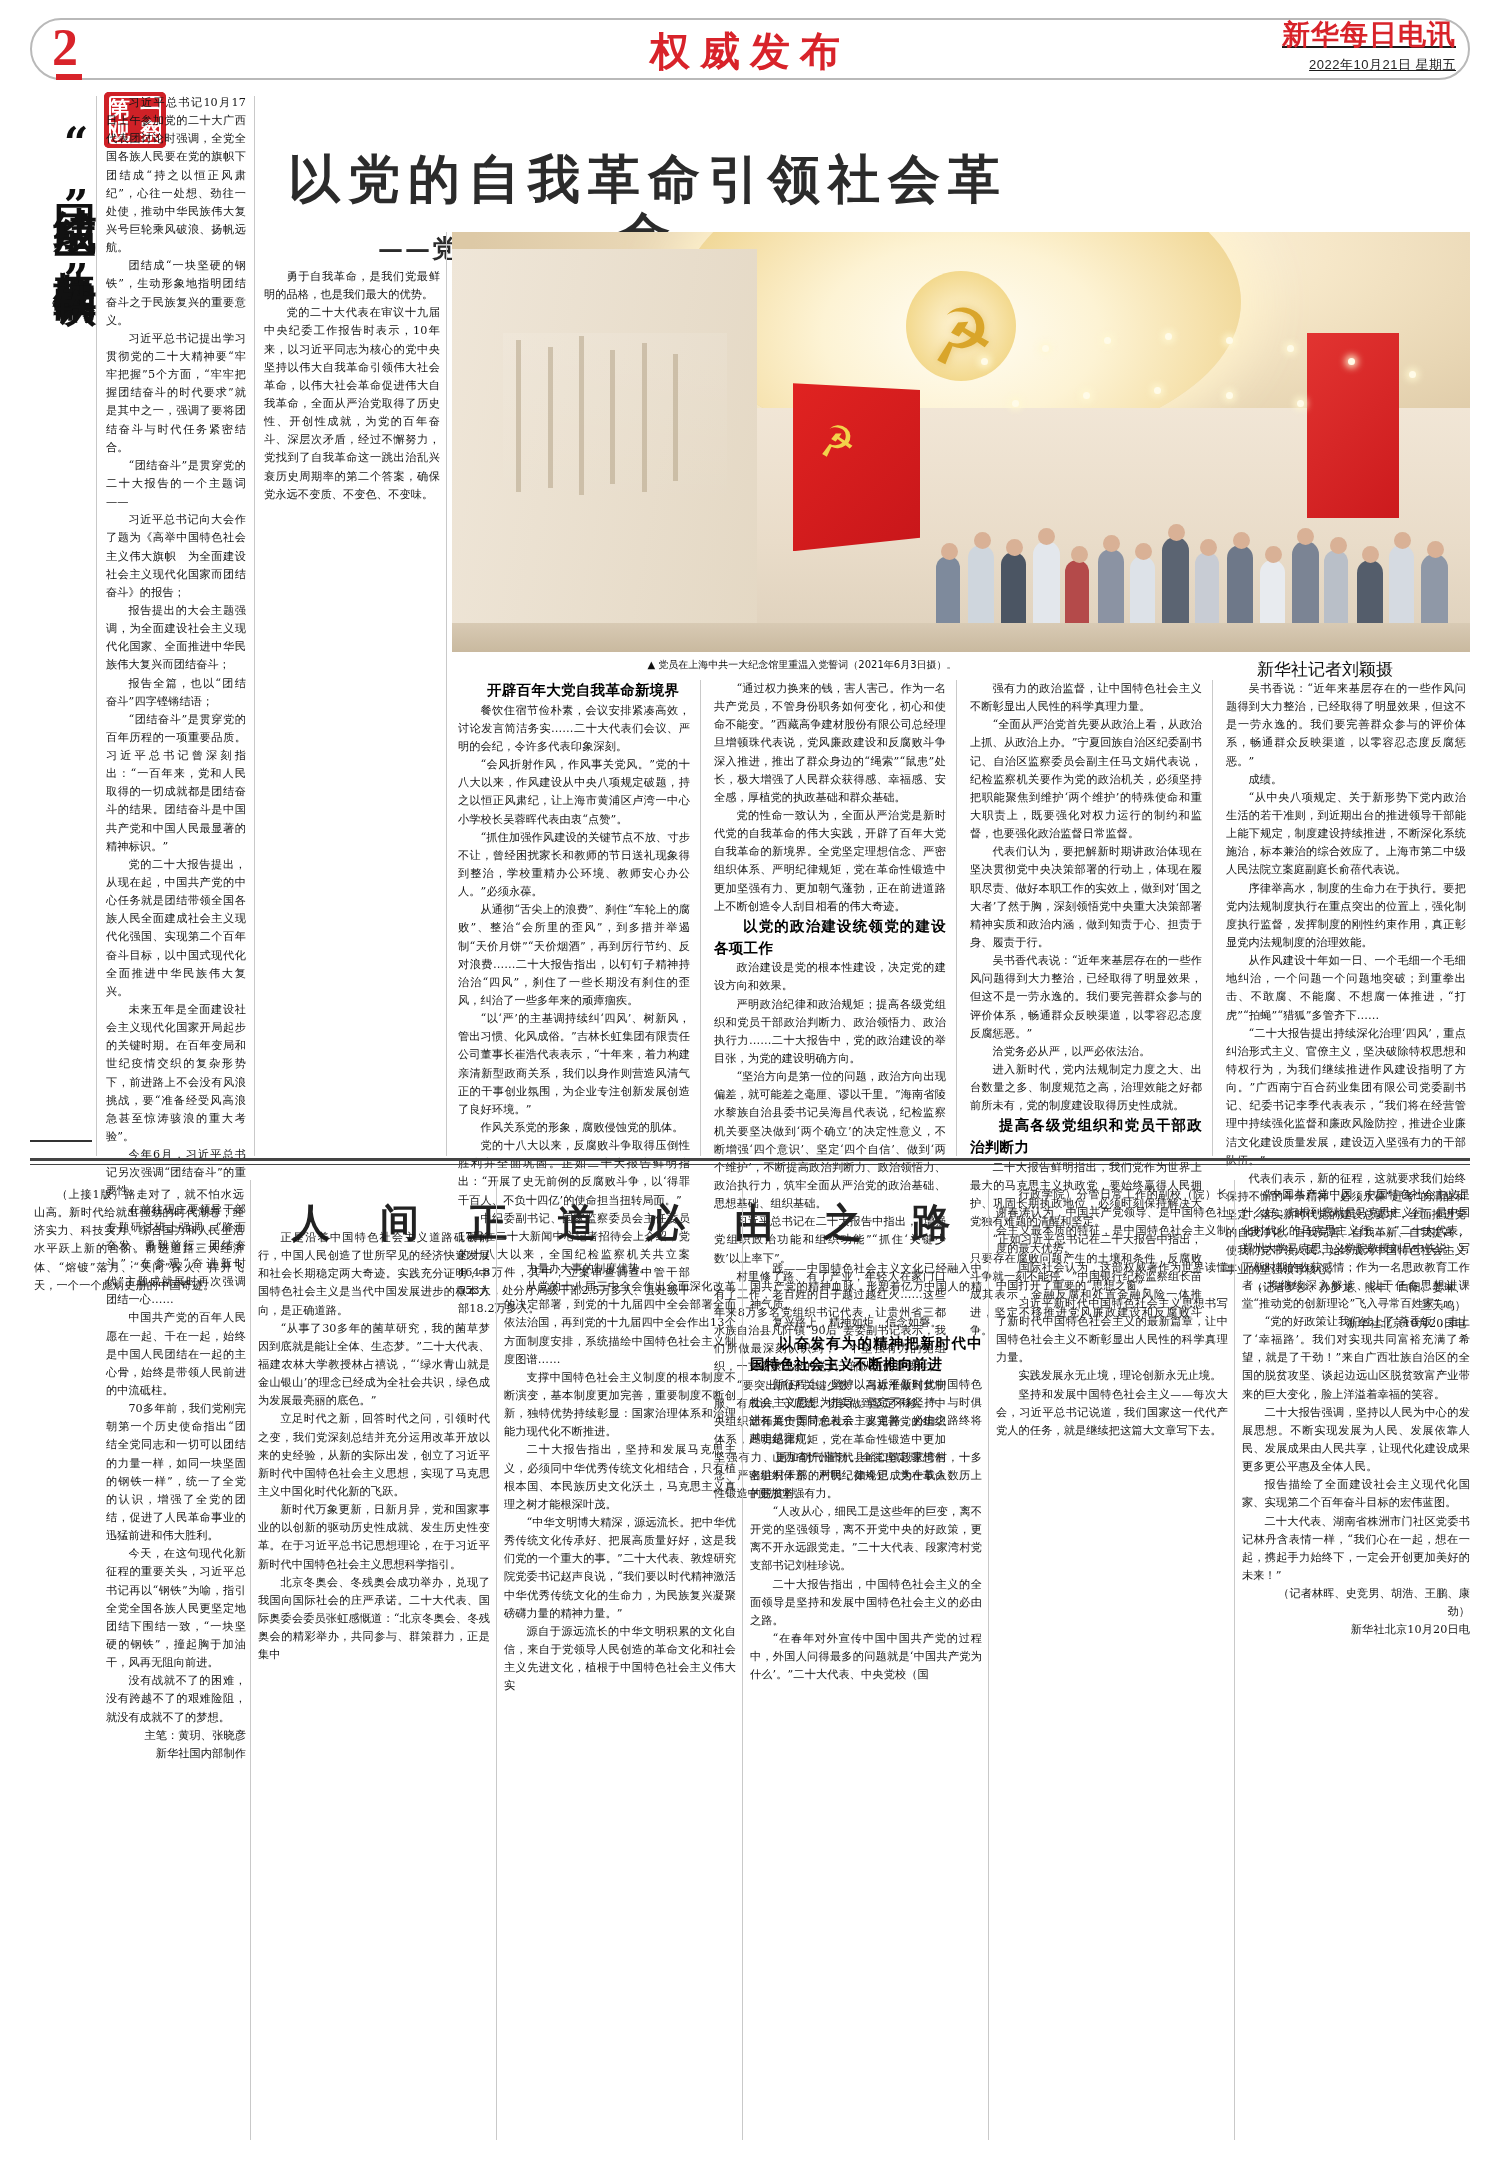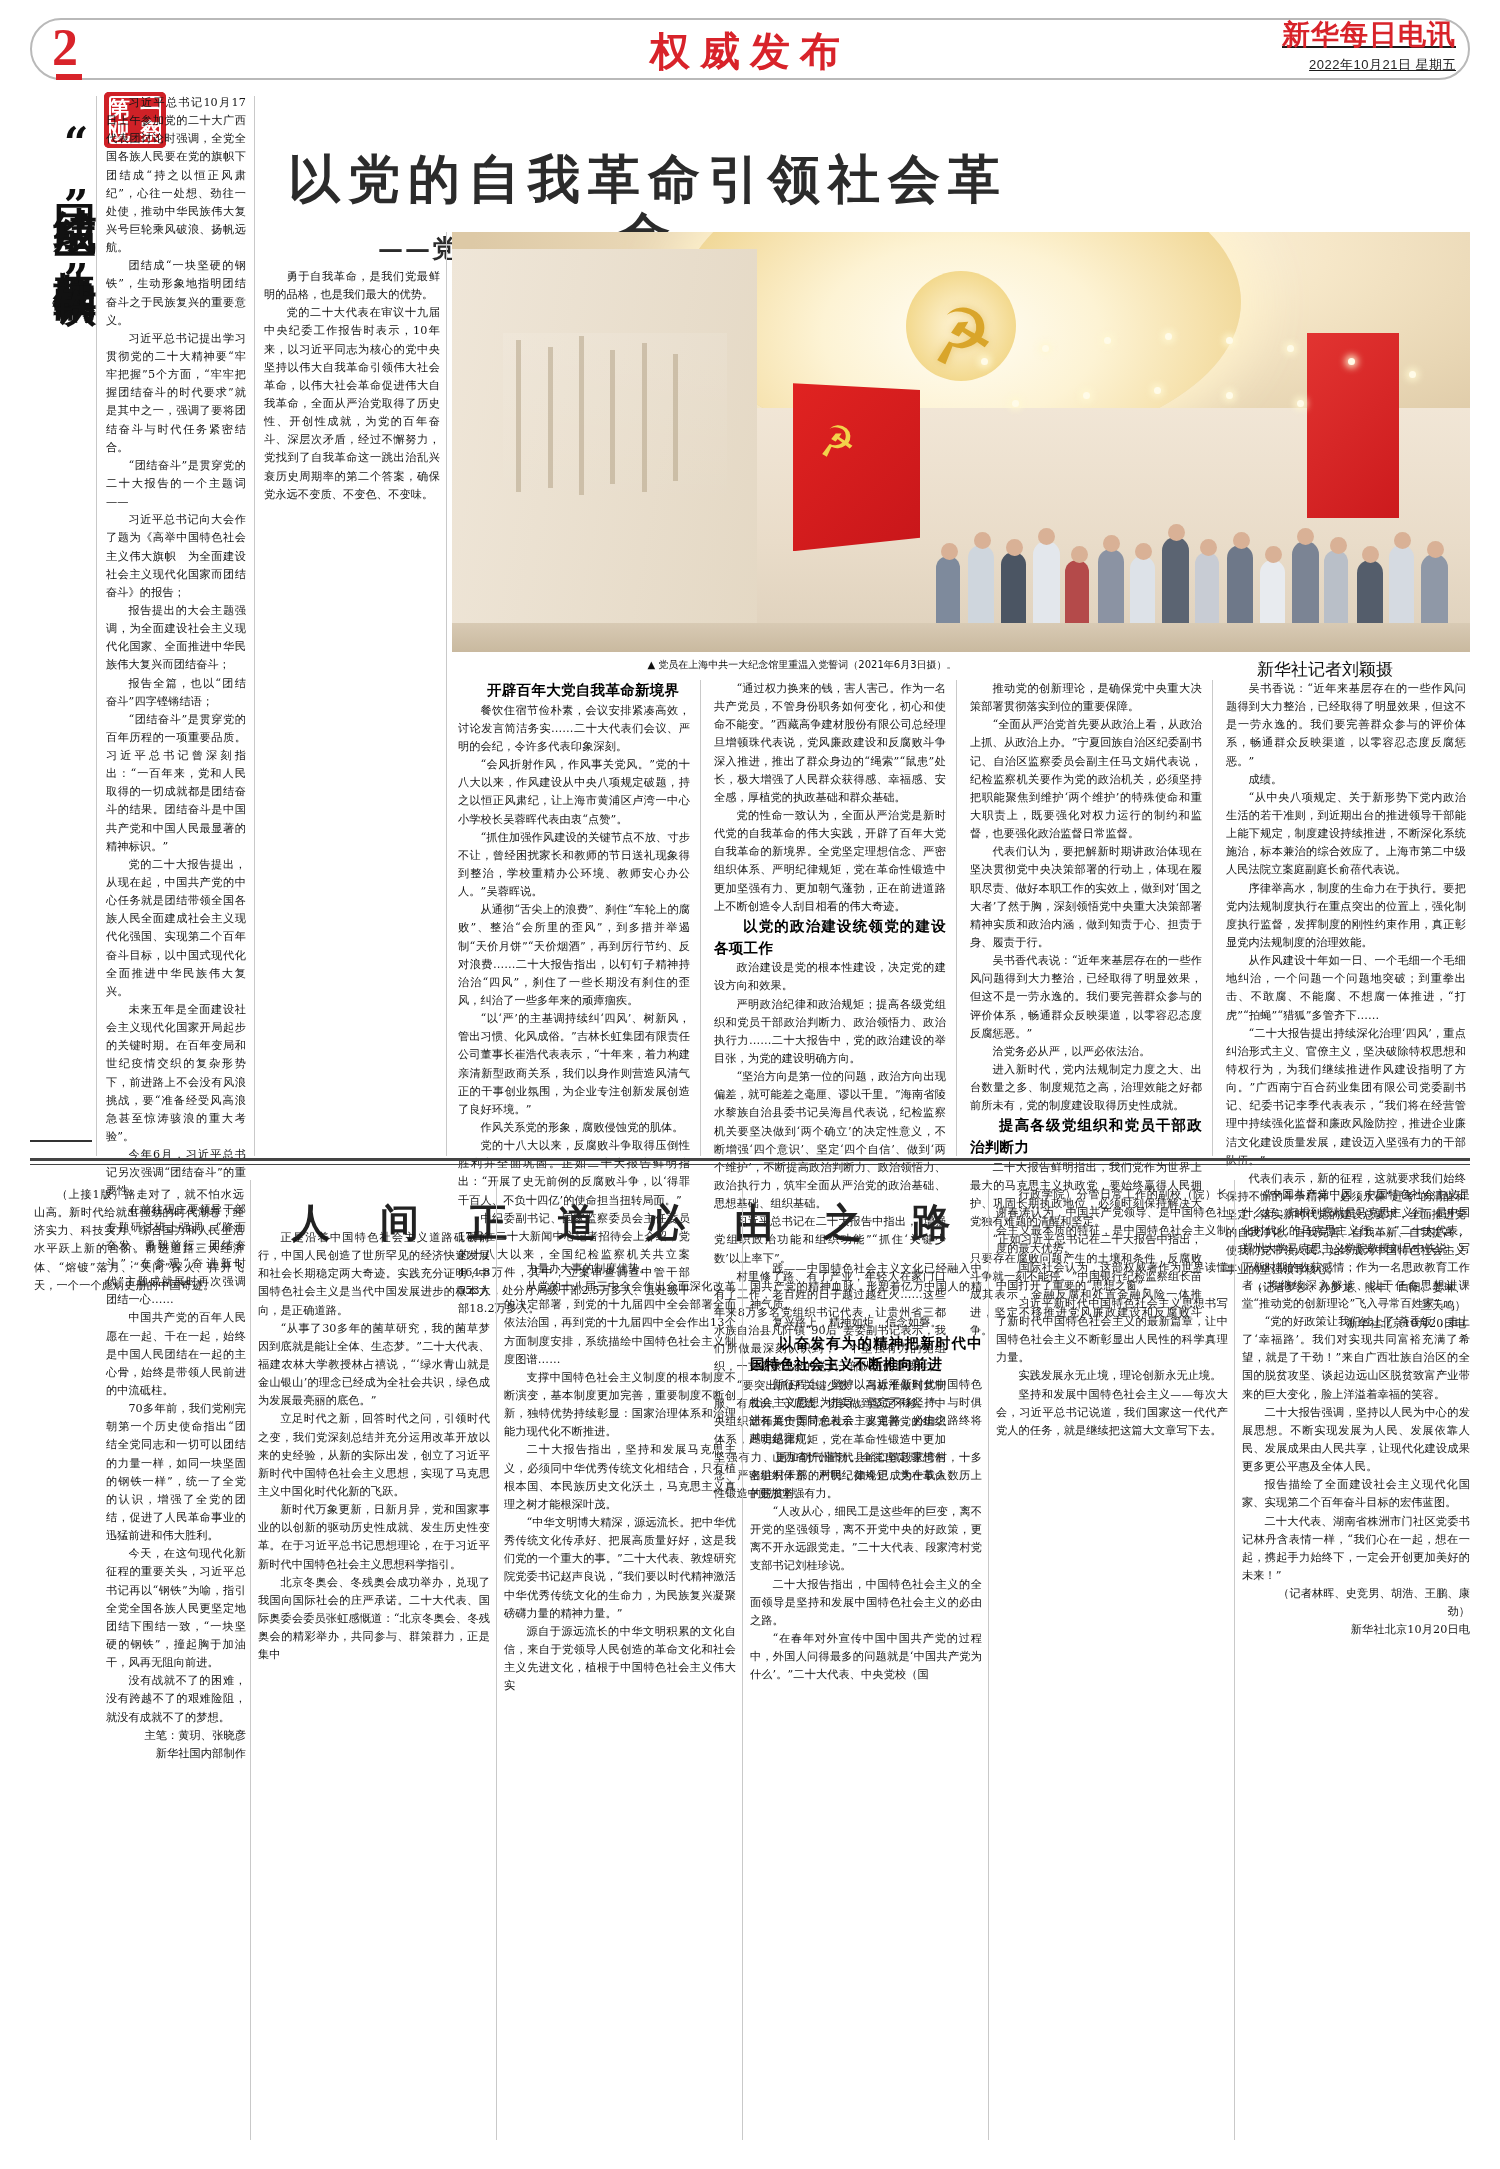--- a/index.html
+++ b/index.html
@@ -360,40 +360,40 @@
 
 <div class="col" id="leadcol" style="left:264px; top:268px; width:176px;">
     <p>勇于自我革命，是我们党最鲜明的品格，也是我们最大的优势。</p>
     <p>党的二十大代表在审议十九届中央纪委工作报告时表示，10年来，以习近平同志为核心的党中央坚持以伟大自我革命引领伟大社会革命，以伟大社会革命促进伟大自我革命，全面从严治党取得了历史性、开创性成就，为党的百年奋斗、深层次矛盾，经过不懈努力，党找到了自我革命这一跳出治乱兴衰历史周期率的第二个答案，确保党永远不变质、不变色、不变味。</p>
   </div>
 
 <div class="col" id="c1" style="left:458px; top:680px; width:232px;">
     <p class="sub-title">开辟百年大党自我革命新境界</p>
     <p>餐饮住宿节俭朴素，会议安排紧凑高效，讨论发言简洁务实……二十大代表们会议、严明的会纪，令许多代表印象深刻。</p>
     <p>“会风折射作风，作风事关党风。”党的十八大以来，作风建设从中央八项规定破题，持之以恒正风肃纪，让上海市黄浦区卢湾一中心小学校长吴蓉晖代表由衷“点赞”。</p>
-    <p>“抓住加强作风建设的关键节点不放、寸步不让，曾经困扰家长和教师的节日送礼现象得到整治，学校重精办公环境、教师安心办公人。”吴蓉晖说。</p>
+    <p>“抓住加强作风建设的关键节点不放、寸步不让，曾经困扰家长和教师的节日送礼现象得到整治，学校重精办公环境、教师安心办公人。”必须永葆。</p>
     <p>从通彻“舌尖上的浪费”、刹住“车轮上的腐败”、整治“会所里的歪风”，到多措并举遏制“天价月饼”“天价烟酒”，再到厉行节约、反对浪费……二十大报告指出，以钉钉子精神持治治“四风”，刹住了一些长期没有刹住的歪风，纠治了一些多年来的顽瘴痼疾。</p>
     <p>“以‘严’的主基调持续纠‘四风’、树新风，管出习惯、化风成俗。”吉林长虹集团有限责任公司董事长崔浩代表表示，“十年来，着力构建亲清新型政商关系，我们以身作则营造风清气正的干事创业氛围，为企业专注创新发展创造了良好环境。”</p>
     <p>作风关系党的形象，腐败侵蚀党的肌体。</p>
     <p>党的十八大以来，反腐败斗争取得压倒性胜利并全面巩固。正如二十大报告鲜明指出：“开展了史无前例的反腐败斗争，以‘得罪千百人、不负十四亿’的使命担当扭转局面。”</p>
     <p>中纪委副书记、国家监察委员会主任委员17日在二十大新闻中心记者招待会上介绍，党的十八大以来，全国纪检监察机关共立案464.8万件，其中，立案审查调查中管干部553人，处分厅局级干部2.5万多人、县处级干部18.2万多人。</p>
   </div>
 <div class="col" id="c2" style="left:714px; top:680px; width:232px;">
     <p>“通过权力换来的钱，害人害己。作为一名共产党员，不管身份职务如何变化，初心和使命不能变。”西藏高争建材股份有限公司总经理旦增顿珠代表说，党风廉政建设和反腐败斗争深入推进，推出了群众身边的“绳索”“鼠患”处长，极大增强了人民群众获得感、幸福感、安全感，厚植党的执政基础和群众基础。</p>
     <p>党的性命一致认为，全面从严治党是新时代党的自我革命的伟大实践，开辟了百年大党自我革命的新境界。全党坚定理想信念、严密组织体系、严明纪律规矩，党在革命性锻造中更加坚强有力、更加朝气蓬勃，正在前进道路上不断创造令人刮目相看的伟大奇迹。</p>
     <p class="sub-title">以党的政治建设统领党的建设各项工作</p>
     <p>政治建设是党的根本性建设，决定党的建设方向和效果。</p>
     <p>严明政治纪律和政治规矩；提高各级党组织和党员干部政治判断力、政治领悟力、政治执行力……二十大报告中，党的政治建设的举目张，为党的建设明确方向。</p>
     <p>“坚治方向是第一位的问题，政治方向出现偏差，就可能差之毫厘、谬以千里。”海南省陵水黎族自治县委书记吴海昌代表说，纪检监察机关要坚决做到‘两个确立’的决定性意义，不断增强‘四个意识’、坚定‘四个自信’、做到‘两个维护’，不断提高政治判断力、政治领悟力、政治执行力，筑牢全面从严治党的政治基础、思想基础、组织基础。</p>
     <p>习近平总书记在二十大报告中指出，“增强党组织政治功能和组织功能”“抓住‘关键少数’以上率下”。</p>
     <p>村里修了路、有了产业，年轻人在家门口有了工作，老百姓的日子越过越红火……这些年来8万多名党组织书记代表，让贵州省三都水族自治县凡阡镇“90后”姜委副书记表示，我们所做最深刻认识到，一个坚强有力的党组织，一支凝聚建设的党员干部队伍的重要性。</p>
     <p>“要突出抓好‘关键少数’，高标准做到复制服、有成识、守底线，切实做到坚定不移。”中央组织部有关负责同志表示，要完善党的组织体系，严明纪律规矩，党在革命性锻造中更加坚强有力、更加朝气蓬勃。全党坚定理想信念、严密组织体系、严明纪律规矩，党在革命性锻造中更加坚强有力。</p>
   </div>
 <div class="col" id="c3" style="left:970px; top:680px; width:232px;">
-    <p>推动党的创新理论，是确保党中央重大决策部署贯彻落实到位的重要保障。</p>
+    <p>强有力的政治监督，让中国特色社会主义不断彰显出人民性的科学真理力量。</p>
     <p>“全面从严治党首先要从政治上看，从政治上抓、从政治上办。”宁夏回族自治区纪委副书记、自治区监察委员会副主任马文娟代表说，纪检监察机关要作为党的政治机关，必须坚持把职能聚焦到维护‘两个维护’的特殊使命和重大职责上，既要强化对权力运行的制约和监督，也要强化政治监督日常监督。</p>
     <p>代表们认为，要把解新时期讲政治体现在坚决贯彻党中央决策部署的行动上，体现在履职尽责、做好本职工作的实效上，做到对‘国之大者’了然于胸，深刻领悟党中央重大决策部署精神实质和政治内涵，做到知责于心、担责于身、履责于行。</p>
     <p>吴书香代表说：“近年来基层存在的一些作风问题得到大力整治，已经取得了明显效果，但这不是一劳永逸的。我们要完善群众参与的评价体系，畅通群众反映渠道，以零容忍态度反腐惩恶。”</p>
     <p>洽党务必从严，以严必依法治。</p>
     <p>进入新时代，党内法规制定力度之大、出台数量之多、制度规范之高，治理效能之好都前所未有，党的制度建设取得历史性成就。</p>
     <p class="sub-title">提高各级党组织和党员干部政治判断力</p>
     <p>二十大报告鲜明指出，我们党作为世界上最大的马克思主义执政党，要始终赢得人民拥护、巩固长期执政地位，必须时刻保持解决大党独有难题的清醒和坚定。</p>
     <p>“正如习近平总书记在二十大报告中指出，只要存在腐败问题产生的土壤和条件，反腐败斗争就一刻不能停。”中国银行纪检监察组长苗成其表示，金融反腐和处置金融风险一体推进，坚定不移推进党风廉政建设和反腐败斗争。</p>
   </div>
 <div class="col" id="c4" style="left:1226px;top:680px; width:240px;">

